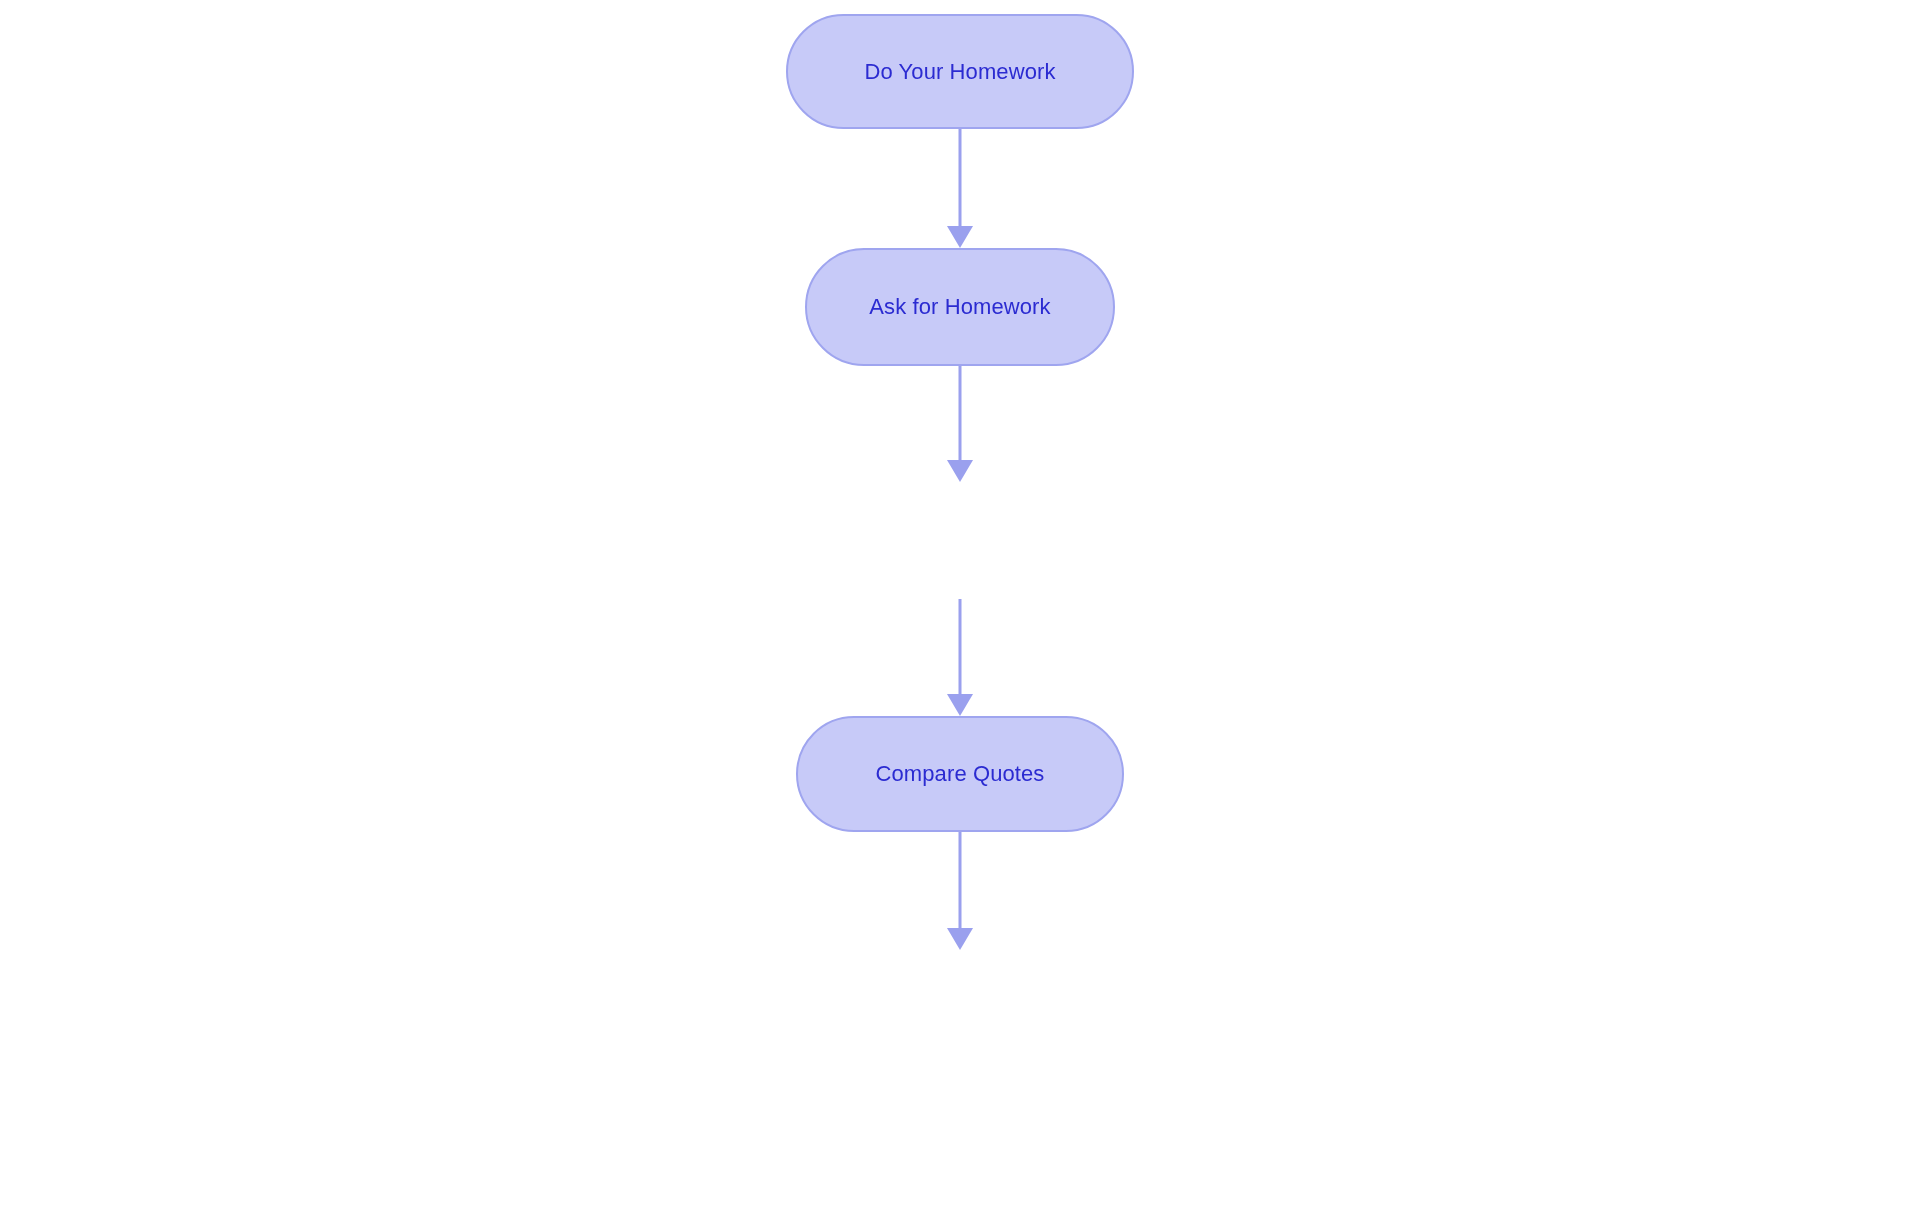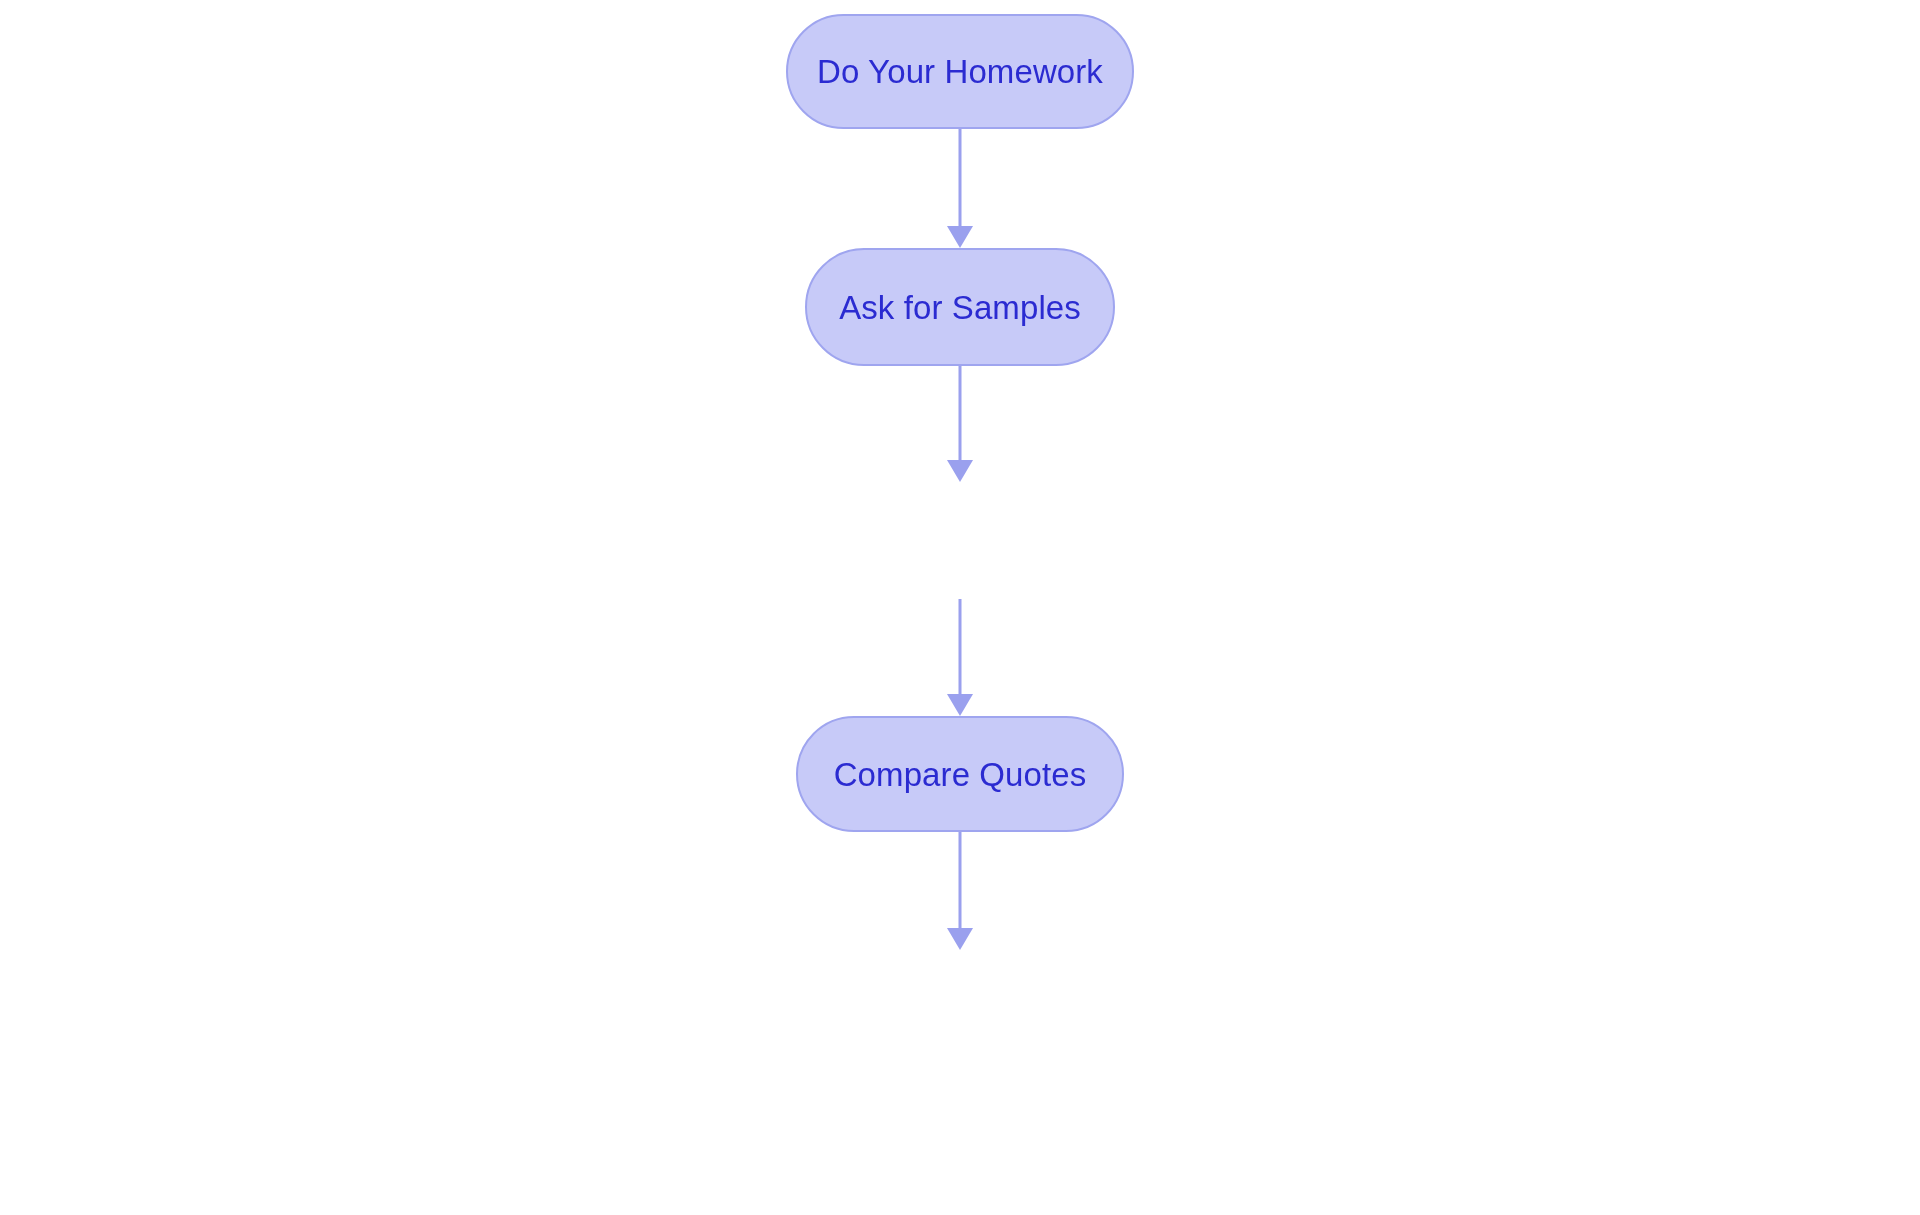--- a/index.html
+++ b/index.html
@@ -41,21 +41,21 @@
     align-items: center;
     justify-content: center;
     background: #c7caf8;
     border: 2px solid #9fa5ef;
     border-radius: 999px;
     color: #2b2bd1;
     white-space: nowrap;
   }
 
   .node-label {
-    font-size: 33px;
+    font-size: 22px;
     font-weight: 400;
     letter-spacing: 0.1px;
     line-height: 1;
     color: #2b2bd1;
     font-family: "Liberation Sans", sans-serif;
   }
 
   
   .n1 { top: 14px;   width: 348px; height: 115px; }
   .n2 { top: 248px;  width: 310px; height: 118px; }
@@ -129,21 +129,21 @@
     <div class="node n1">
       <span class="node-label">Do Your Homework</span>
     </div>
 
     <div class="connector c1">
       <div class="line"></div>
       <div class="head"></div>
     </div>
 
     <div class="node n2">
-      <span class="node-label">Ask for Samples</span>
+      <span class="node-label">Ask for Homework</span>
     </div>
 
     <div class="connector c2">
       <div class="line"></div>
       <div class="head"></div>
     </div>
 
 
     <div class="connector c3">
       <div class="line"></div>

